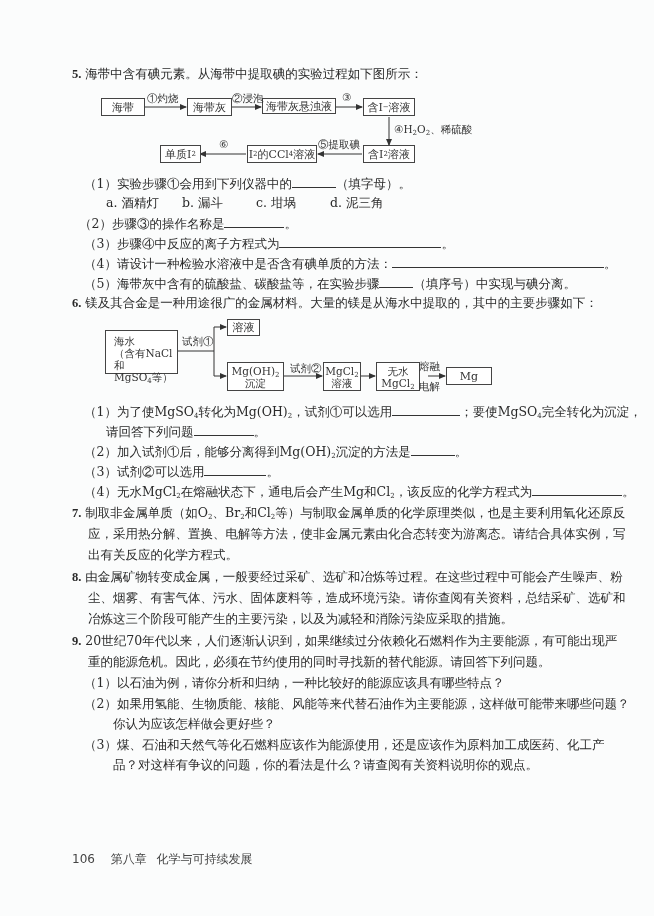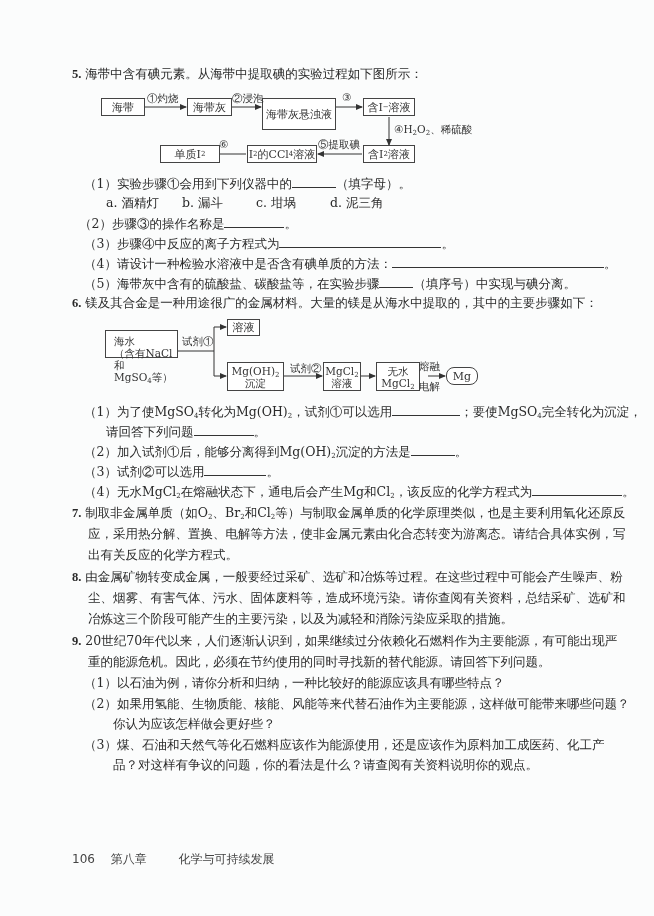--- a/index.html
+++ b/index.html
@@ -14,21 +14,21 @@
       position: absolute; border: 1px solid #444; background: #fff; font-size: 11px;
       display: flex; align-items: center; justify-content: center; text-align: center; line-height: 13px;
       box-sizing: border-box; color: #333;
     }
     .lbl { position: absolute; font-size: 10.5px; color: #333; white-space: nowrap; }
     svg.arrows { position: absolute; left: 0; top: 0; }
     sub { font-size: 7px; vertical-align: -2px; line-height: 0; }
     sup { font-size: 7px; vertical-align: 4px; line-height: 0; }
     .footer { position: absolute; left: 72px; top: 851px; font-size: 12px; color: #444; font-family: "DejaVu Sans", "Liberation Sans", sans-serif; }
     .footer .pg { margin-right: 12px; }
-    .footer .ch { margin-right: 28px; }
+    .footer .ch { margin-right: 6px; }
   </style>
 </head>
 <body>
 
 <div class="line" style="left:72px; top:66px;">
   <span class="qnum">5.</span>
   <span>海带中含有碘元素。从海带中提取碘的实验过程如下图所示：</span>
 </div>
 
 <div>
@@ -40,25 +40,25 @@
     </defs>
     <line x1="145" y1="107" x2="186" y2="107" stroke="#333" stroke-width="1" marker-end="url(#ah)"></line>
     <line x1="232" y1="107" x2="261" y2="107" stroke="#333" stroke-width="1" marker-end="url(#ah)"></line>
     <line x1="336" y1="107" x2="362" y2="107" stroke="#333" stroke-width="1" marker-end="url(#ah)"></line>
     <line x1="389" y1="117" x2="389" y2="145" stroke="#333" stroke-width="1" marker-end="url(#ah)"></line>
     <line x1="362" y1="154" x2="318" y2="154" stroke="#333" stroke-width="1" marker-end="url(#ah)"></line>
     <line x1="246" y1="154" x2="200" y2="154" stroke="#333" stroke-width="1" marker-end="url(#ah)"></line>
   </svg>
   <div class="box" style="left:101px; top:98px; width:44px; height:18px;">海带</div>
   <div class="box" style="left:187px; top:98px; width:45px; height:18px;">海带灰</div>
-  <div class="box" style="left:262px; top:98px; width:74px; height:32px;">海带灰悬浊液</div>
+  <div class="box" style="left:262px; top:98px; width:74px; height:16px;">海带灰悬浊液</div>
   <div class="box" style="left:363px; top:98px; width:52px; height:18px;">含I<sup>−</sup>溶液</div>
   <div class="box" style="left:363px; top:145px; width:52px; height:18px;">含I<sub>2</sub>溶液</div>
   <div class="box" style="left:247px; top:145px; width:70px; height:18px;">I<sub>2</sub>的CCl<sub>4</sub>溶液</div>
-  <div class="box" style="left:160px; top:145px; width:60px; height:18px;">单质I<sub>2</sub></div>
+  <div class="box" style="left:160px; top:145px; width:41px; height:18px;">单质I<sub>2</sub></div>
   <div class="lbl" style="left:147px; top:92px;text-align:center;">①灼烧</div>
   <div class="lbl" style="left:232px; top:92px;">②浸泡</div>
   <div class="lbl" style="left:342px; top:91px;">③</div>
   <div class="lbl" style="left:394px; top:123px;">④H<sub>2</sub>O<sub>2</sub>、稀硫酸</div>
   <div class="lbl" style="left:318px; top:138px;">⑤提取碘</div>
   <div class="lbl" style="left:219px; top:138px;">⑥</div>
 </div>
 
 <div class="line" style="left:84px; top:175px;">
   <span>（1）</span><span>实验步骤①会用到下列仪器中的</span><span class="blank" style="width:44px;"></span><span>（填字母）。</span>
@@ -87,39 +87,39 @@
 <div>
   <svg class="arrows" width="654" height="916">
     <line x1="178" y1="351" x2="214" y2="351" stroke="#333" stroke-width="1"></line>
     <line x1="214" y1="327" x2="214" y2="376" stroke="#333" stroke-width="1"></line>
     <line x1="214" y1="327" x2="226" y2="327" stroke="#333" stroke-width="1" marker-end="url(#ah)"></line>
     <line x1="214" y1="376" x2="226" y2="376" stroke="#333" stroke-width="1" marker-end="url(#ah)"></line>
     <line x1="284" y1="376" x2="322" y2="376" stroke="#333" stroke-width="1" marker-end="url(#ah)"></line>
     <line x1="361" y1="376" x2="375" y2="376" stroke="#333" stroke-width="1" marker-end="url(#ah)"></line>
     <line x1="428" y1="376" x2="445" y2="376" stroke="#333" stroke-width="1" marker-end="url(#ah)"></line>
   </svg>
-  <div class="box" style="left:105px; top:330px; width:73px; height:28px; justify-content:flex-start; align-items:flex-start; text-align:left; padding:4px 0 0 8px; font-size:10.5px; line-height:12px; flex-direction:column;">
+  <div class="box" style="left:105px; top:330px; width:73px; height:44px; justify-content:flex-start; align-items:flex-start; text-align:left; padding:4px 0 0 8px; font-size:10.5px; line-height:12px; flex-direction:column;">
     <span>海水</span>
     <span>（含有NaCl和</span>
     <span>MgSO<sub>4</sub>等）</span>
   </div>
   <div class="box" style="left:227px; top:319px; width:33px; height:17px;">溶液</div>
   <div class="box" style="left:227px; top:362px; width:57px; height:29px; flex-direction:column; font-size:10.5px; line-height:12px;">
     <span>Mg(OH)<sub>2</sub></span>
     <span>沉淀</span>
   </div>
   <div class="box" style="left:323px; top:362px; width:38px; height:29px; flex-direction:column; font-size:10.5px; line-height:12px;">
     <span>MgCl<sub>2</sub></span>
     <span>溶液</span>
   </div>
   <div class="box" style="left:376px; top:362px; width:44px; height:29px; flex-direction:column; font-size:10.5px; line-height:12px;">
     <span>无水</span>
     <span>MgCl<sub>2</sub></span>
   </div>
-  <div class="box" style="left:446px; top:367px; width:32px; height:18px;border-radius:8px;">Mg</div>
+  <div class="box" style="left:446px; top:367px; width:46px; height:18px;">Mg</div>
   <div class="lbl" style="left:182px; top:335px;">试剂①</div>
   <div class="lbl" style="left:290px; top:362px;">试剂②</div>
   <div class="lbl" style="left:418px; top:360px; left:419px;">熔融</div>
   <div class="lbl" style="left:419px; top:380px;">电解</div>
 </div>
 
 <div class="line" style="left:84px; top:403px;">
   <span>（1）</span>为了使MgSO<sub>4</sub>转化为Mg(OH)<sub>2</sub>，试剂①可以选用<span class="blank" style="width:68px;"></span>；要使MgSO<sub>4</sub>完全转化为沉淀，
 </div>
 <div class="line" style="left:106px; top:423px;">

